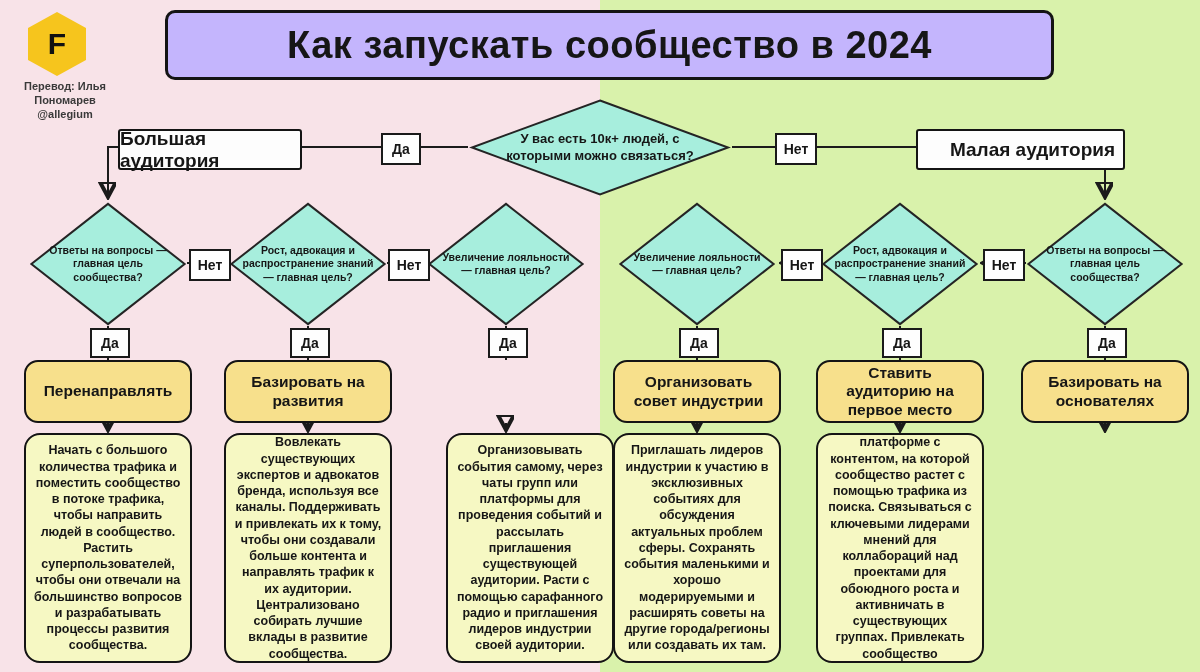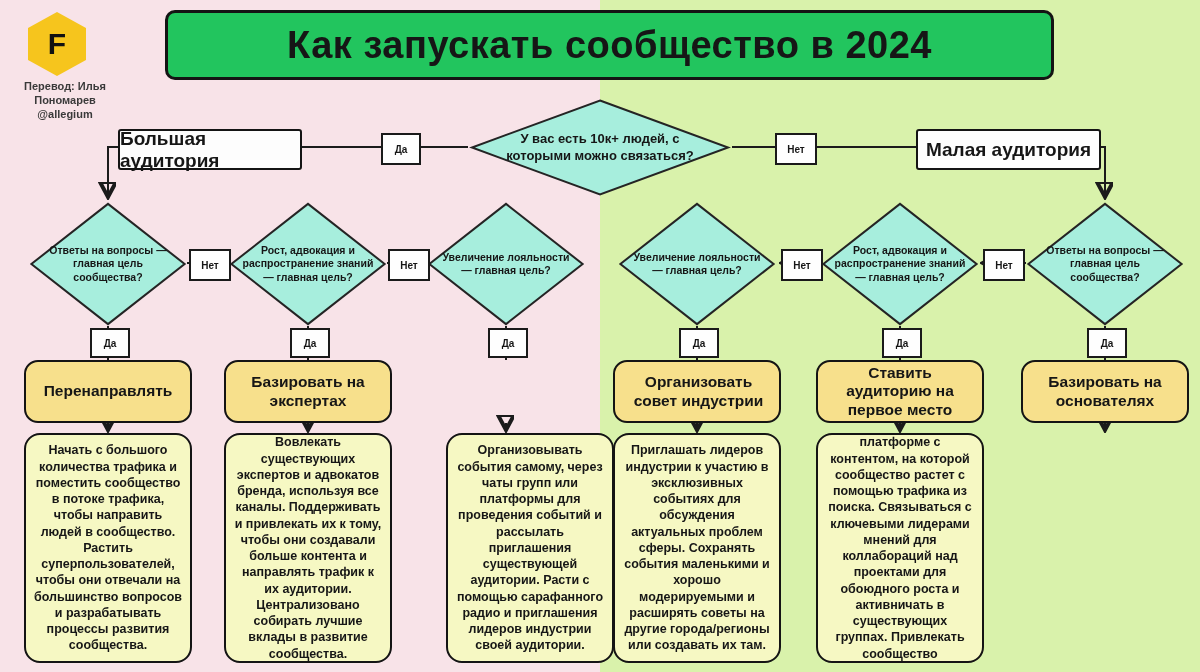--- a/index.html
+++ b/index.html
@@ -12,35 +12,35 @@
   .wires path{stroke:#1b1b1b;stroke-width:2;fill:none;}
 
   .hexlogo{position:absolute;left:28px;top:12px;width:58px;height:64px;z-index:2;
     background:#f6c51d;clip-path:polygon(50% 0,100% 25%,100% 75%,50% 100%,0 75%,0 25%);
     display:flex;align-items:center;justify-content:center;}
   .hexlogo span{font-weight:800;font-size:30px;color:#111;}
   .credit{position:absolute;left:6px;top:80px;width:118px;z-index:2;text-align:center;
     font-size:11px;line-height:1.25;font-weight:600;color:#3a3a3a;white-space:pre-line;}
 
   .headerbox{position:absolute;left:165px;top:10px;width:883px;height:64px;z-index:2;
-    background:#22c55e;border:3px solid #141414;border-radius:10px;
+    background:#c4b5fd;border:3px solid #141414;border-radius:10px;
     display:flex;align-items:center;justify-content:center;}
   .headerbox h1{margin:0;font-size:38px;font-weight:800;letter-spacing:.5px;}
 
   .diamond{position:absolute;z-index:2;}
   .diamond svg{position:absolute;left:0;top:0;width:100%;height:100%;}
   .diamond polygon{fill:#a7eedd;stroke:#242424;}
   .dtext{position:absolute;left:8%;top:0;width:84%;height:100%;
     display:flex;align-items:center;justify-content:center;text-align:center;
     font-weight:700;font-size:10.5px;line-height:1.28;}
   .diamond.root .dtext{font-size:13px;line-height:1.3;left:13%;width:74%;}
 
   .tag{position:absolute;z-index:3;background:#fefefe;border:2px solid #1a1a1a;
     display:flex;align-items:center;justify-content:center;
-    font-size:10px;font-weight:700;}
+    font-size:14px;font-weight:700;}
   .branch{position:absolute;z-index:2;background:#fdfdfd;border:2.5px solid #141414;border-radius:3px;
     display:flex;align-items:center;justify-content:center;font-size:19px;font-weight:700;}
 
   .action{position:absolute;z-index:2;top:360px;width:168px;height:63px;box-sizing:border-box;
     background:#f7e08c;border:2.5px solid #141414;border-radius:14px;
     display:flex;align-items:center;justify-content:center;text-align:center;
     font-size:15.5px;line-height:1.2;font-weight:700;padding:2px 6px;}
   .desc{position:absolute;z-index:2;top:433px;width:168px;height:230px;box-sizing:border-box;
     background:#f6f8c3;border:2px solid #141414;border-radius:16px;
     display:flex;align-items:center;justify-content:center;text-align:center;
@@ -95,21 +95,21 @@
   <div class="diamond root" style="left:468px;top:99px;width:264px;height:97px;">
     <svg viewBox="0 0 100 100" preserveAspectRatio="none">
         <polygon points="50,1.5 98.5,50 50,98.5 1.5,50" vector-effect="non-scaling-stroke" stroke-width="2"></polygon>
       </svg>
     <div class="dtext">У вас есть 10к+ людей, с которыми можно связаться?</div>
   </div>
   <div class="tag" style="left:381px;top:133px;width:36px;height:28px;">Да</div>
   <div class="tag" style="left:775px;top:133px;width:38px;height:28px;">Нет</div>
 
   <div class="branch" style="left:118px;top:129px;width:180px;height:37px;">Большая аудитория</div>
-  <div class="branch" style="left:916px;top:129px;width:181px;height:37px;">Малая аудитория</div>
+  <div class="branch" style="left:916px;top:129px;width:181px;height:37px;padding-left:24px;">Малая аудитория</div>
 
   <div class="diamond" style="left:29px;top:202px;width:158px;height:124px;">
     <svg viewBox="0 0 100 100" preserveAspectRatio="none">
         <polygon points="50,1.5 98.5,50 50,98.5 1.5,50" vector-effect="non-scaling-stroke" stroke-width="2"></polygon>
       </svg>
     <div class="dtext">Ответы на вопросы — главная цель сообщества?</div>
   </div>
   <div class="diamond" style="left:229px;top:202px;width:158px;height:124px;">
     <svg viewBox="0 0 100 100" preserveAspectRatio="none">
         <polygon points="50,1.5 98.5,50 50,98.5 1.5,50" vector-effect="non-scaling-stroke" stroke-width="2"></polygon>
@@ -147,21 +147,21 @@
   <div class="tag" style="left:983px;top:249px;width:38px;height:28px;">Нет</div>
 
   <div class="tag" style="left:90px;top:328px;width:36px;height:26px;">Да</div>
   <div class="tag" style="left:290px;top:328px;width:36px;height:26px;">Да</div>
   <div class="tag" style="left:488px;top:328px;width:36px;height:26px;">Да</div>
   <div class="tag" style="left:679px;top:328px;width:36px;height:26px;">Да</div>
   <div class="tag" style="left:882px;top:328px;width:36px;height:26px;">Да</div>
   <div class="tag" style="left:1087px;top:328px;width:36px;height:26px;">Да</div>
 
   <div class="action" style="left:24px;">Перенаправлять</div>
-  <div class="action" style="left:224px;">Базировать на экспертах</div>
+  <div class="action" style="left:224px;">Базировать на развития</div>
   <div class="action" style="left:613px;padding-left:9px;">Организовать совет индустрии</div>
   <div class="action" style="left:816px;">Ставить аудиторию на первое место</div>
   <div class="action" style="left:1021px;">Базировать на основателях</div>
 
   <div class="desc" style="left:24px;">Начать с большого количества трафика и поместить сообщество в потоке трафика, чтобы направить людей в сообщество. Растить суперпользователей, чтобы они отвечали на большинство вопросов и разрабатывать процессы развития сообщества.</div>
   <div class="desc" style="left:224px;">Вовлекать существующих экспертов и адвокатов бренда, используя все каналы. Поддерживать и привлекать их к тому, чтобы они создавали больше контента и направлять трафик к их аудитории. Централизовано собирать лучшие вклады в развитие сообщества.</div>
   <div class="desc" style="left:446px;">Организовывать события самому, через чаты групп или платформы для проведения событий и рассылать приглашения существующей аудитории. Расти с помощью сарафанного радио и приглашения лидеров индустрии своей аудитории.</div>
   <div class="desc" style="left:613px;">Приглашать лидеров индустрии к участию в эксклюзивных событиях для обсуждения актуальных проблем сферы. Сохранять события маленькими и хорошо модерируемыми и расширять советы на другие города/регионы или создавать их там.</div>
   <div class="desc" style="left:816px;">Создать лояльную аудиторию на платформе с контентом, на которой сообщество растет с помощью трафика из поиска. Связываться с ключевыми лидерами мнений для коллабораций над проектами для обоюдного роста и активничать в существующих группах. Привлекать сообщество участвовать в событиях сообщества.</div>
 </div>

